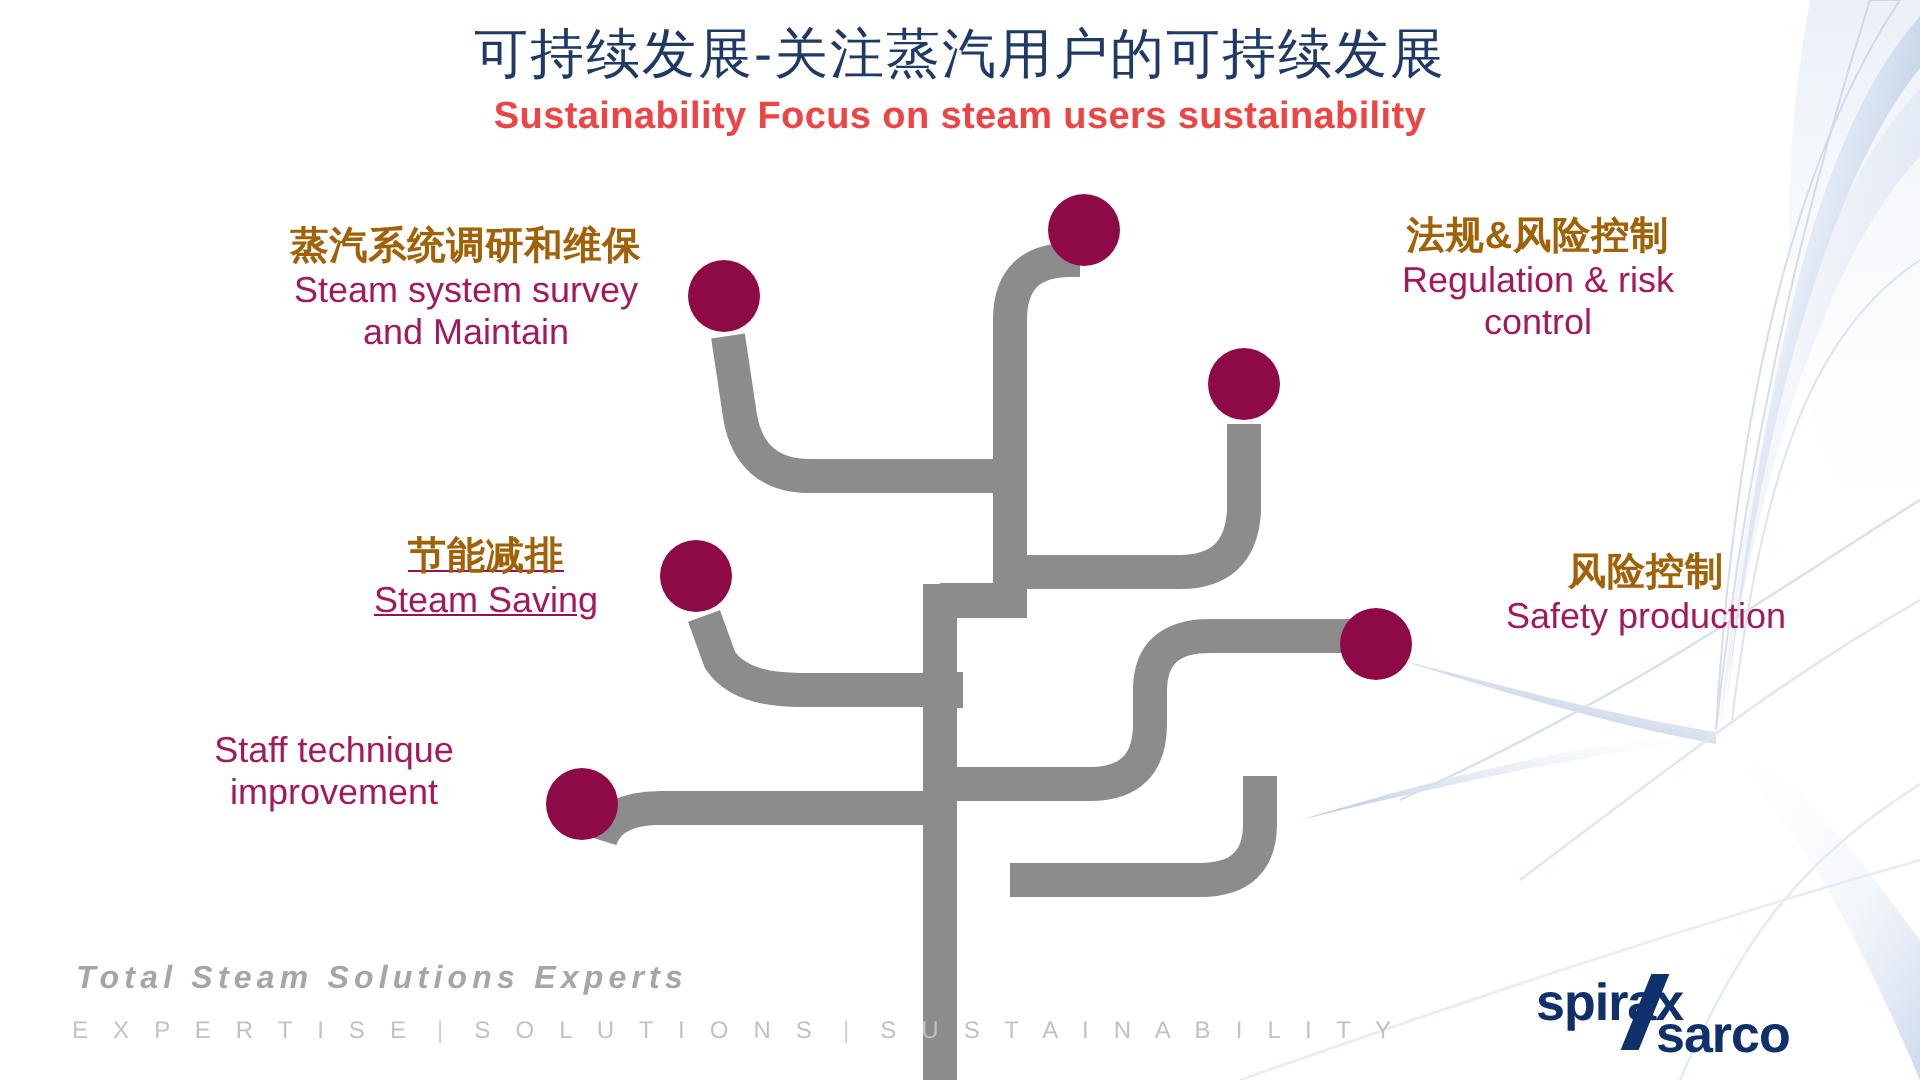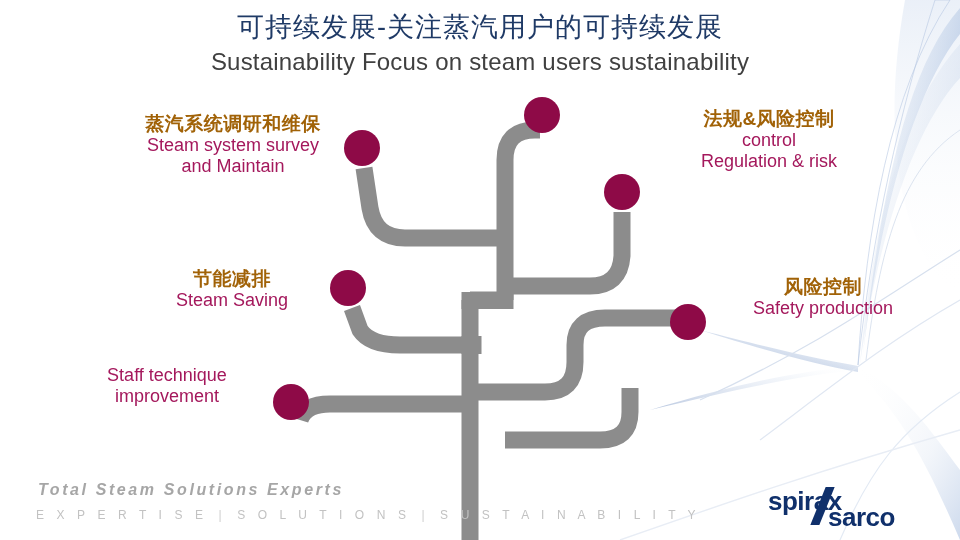--- a/index.html
+++ b/index.html
@@ -35,23 +35,23 @@
     line-height: 1.18;
   }
   .title-cn {
     font-size: 27px;
     color: #1F3A66;
     letter-spacing: 1px;
     font-weight: 400;
     white-space: nowrap;
   }
   .title-en {
-    font-size: 24px;
-    color: #404040;
-    font-weight: normal;
+    font-size: 19px;
+    color: #ef4444;
+    font-weight: bold;
     letter-spacing: 0.2px;
     white-space: nowrap;
     margin-top: 4px;
   }
   
   .tree-svg {
     position: absolute;
     left: 0;
     top: 0;
     width: 960px;
@@ -71,21 +71,21 @@
     white-space: nowrap;
     letter-spacing: 0.5px;
   }
   .label-en {
     font-size: 18px;
     color: #A4185C;
     font-weight: 500;
   }
   #label-steam-survey { left: 118px; top: 113px; width: 230px; }
   #label-regulation   { left: 660px; top: 108px; width: 218px; }
-  #label-energy       { left: 132px; top: 268px; width: 200px; }
+  #label-energy       { left: 143px; top: 268px; width: 200px; text-decoration: underline; }
   #label-staff        { left: 62px;  top: 365px; width: 210px; }
   #label-safety       { left: 728px; top: 276px; width: 190px; }
 
   
   .footer-tag {
     position: absolute;
     left: 38px;
     top: 481px;
     font-size: 16px;
     font-weight: bold;
@@ -222,22 +222,22 @@
   </svg>
 
   <div class="node-label" id="label-steam-survey">
     <div class="label-cn">蒸汽系统调研和维保</div>
     <div class="label-en">Steam system survey</div>
     <div class="label-en">and Maintain</div>
   </div>
 
   <div class="node-label" id="label-regulation">
     <div class="label-cn">法规&amp;风险控制</div>
+    <div class="label-en">Regulation &amp; risk</div>
     <div class="label-en">control</div>
-    <div class="label-en">Regulation &amp; risk</div>
   </div>
 
   <div class="node-label" id="label-energy">
     <div class="label-cn">节能减排</div>
     <div class="label-en">Steam Saving</div>
   </div>
 
   <div class="node-label" id="label-staff">
     <div class="label-en">Staff technique</div>
     <div class="label-en">improvement</div>

